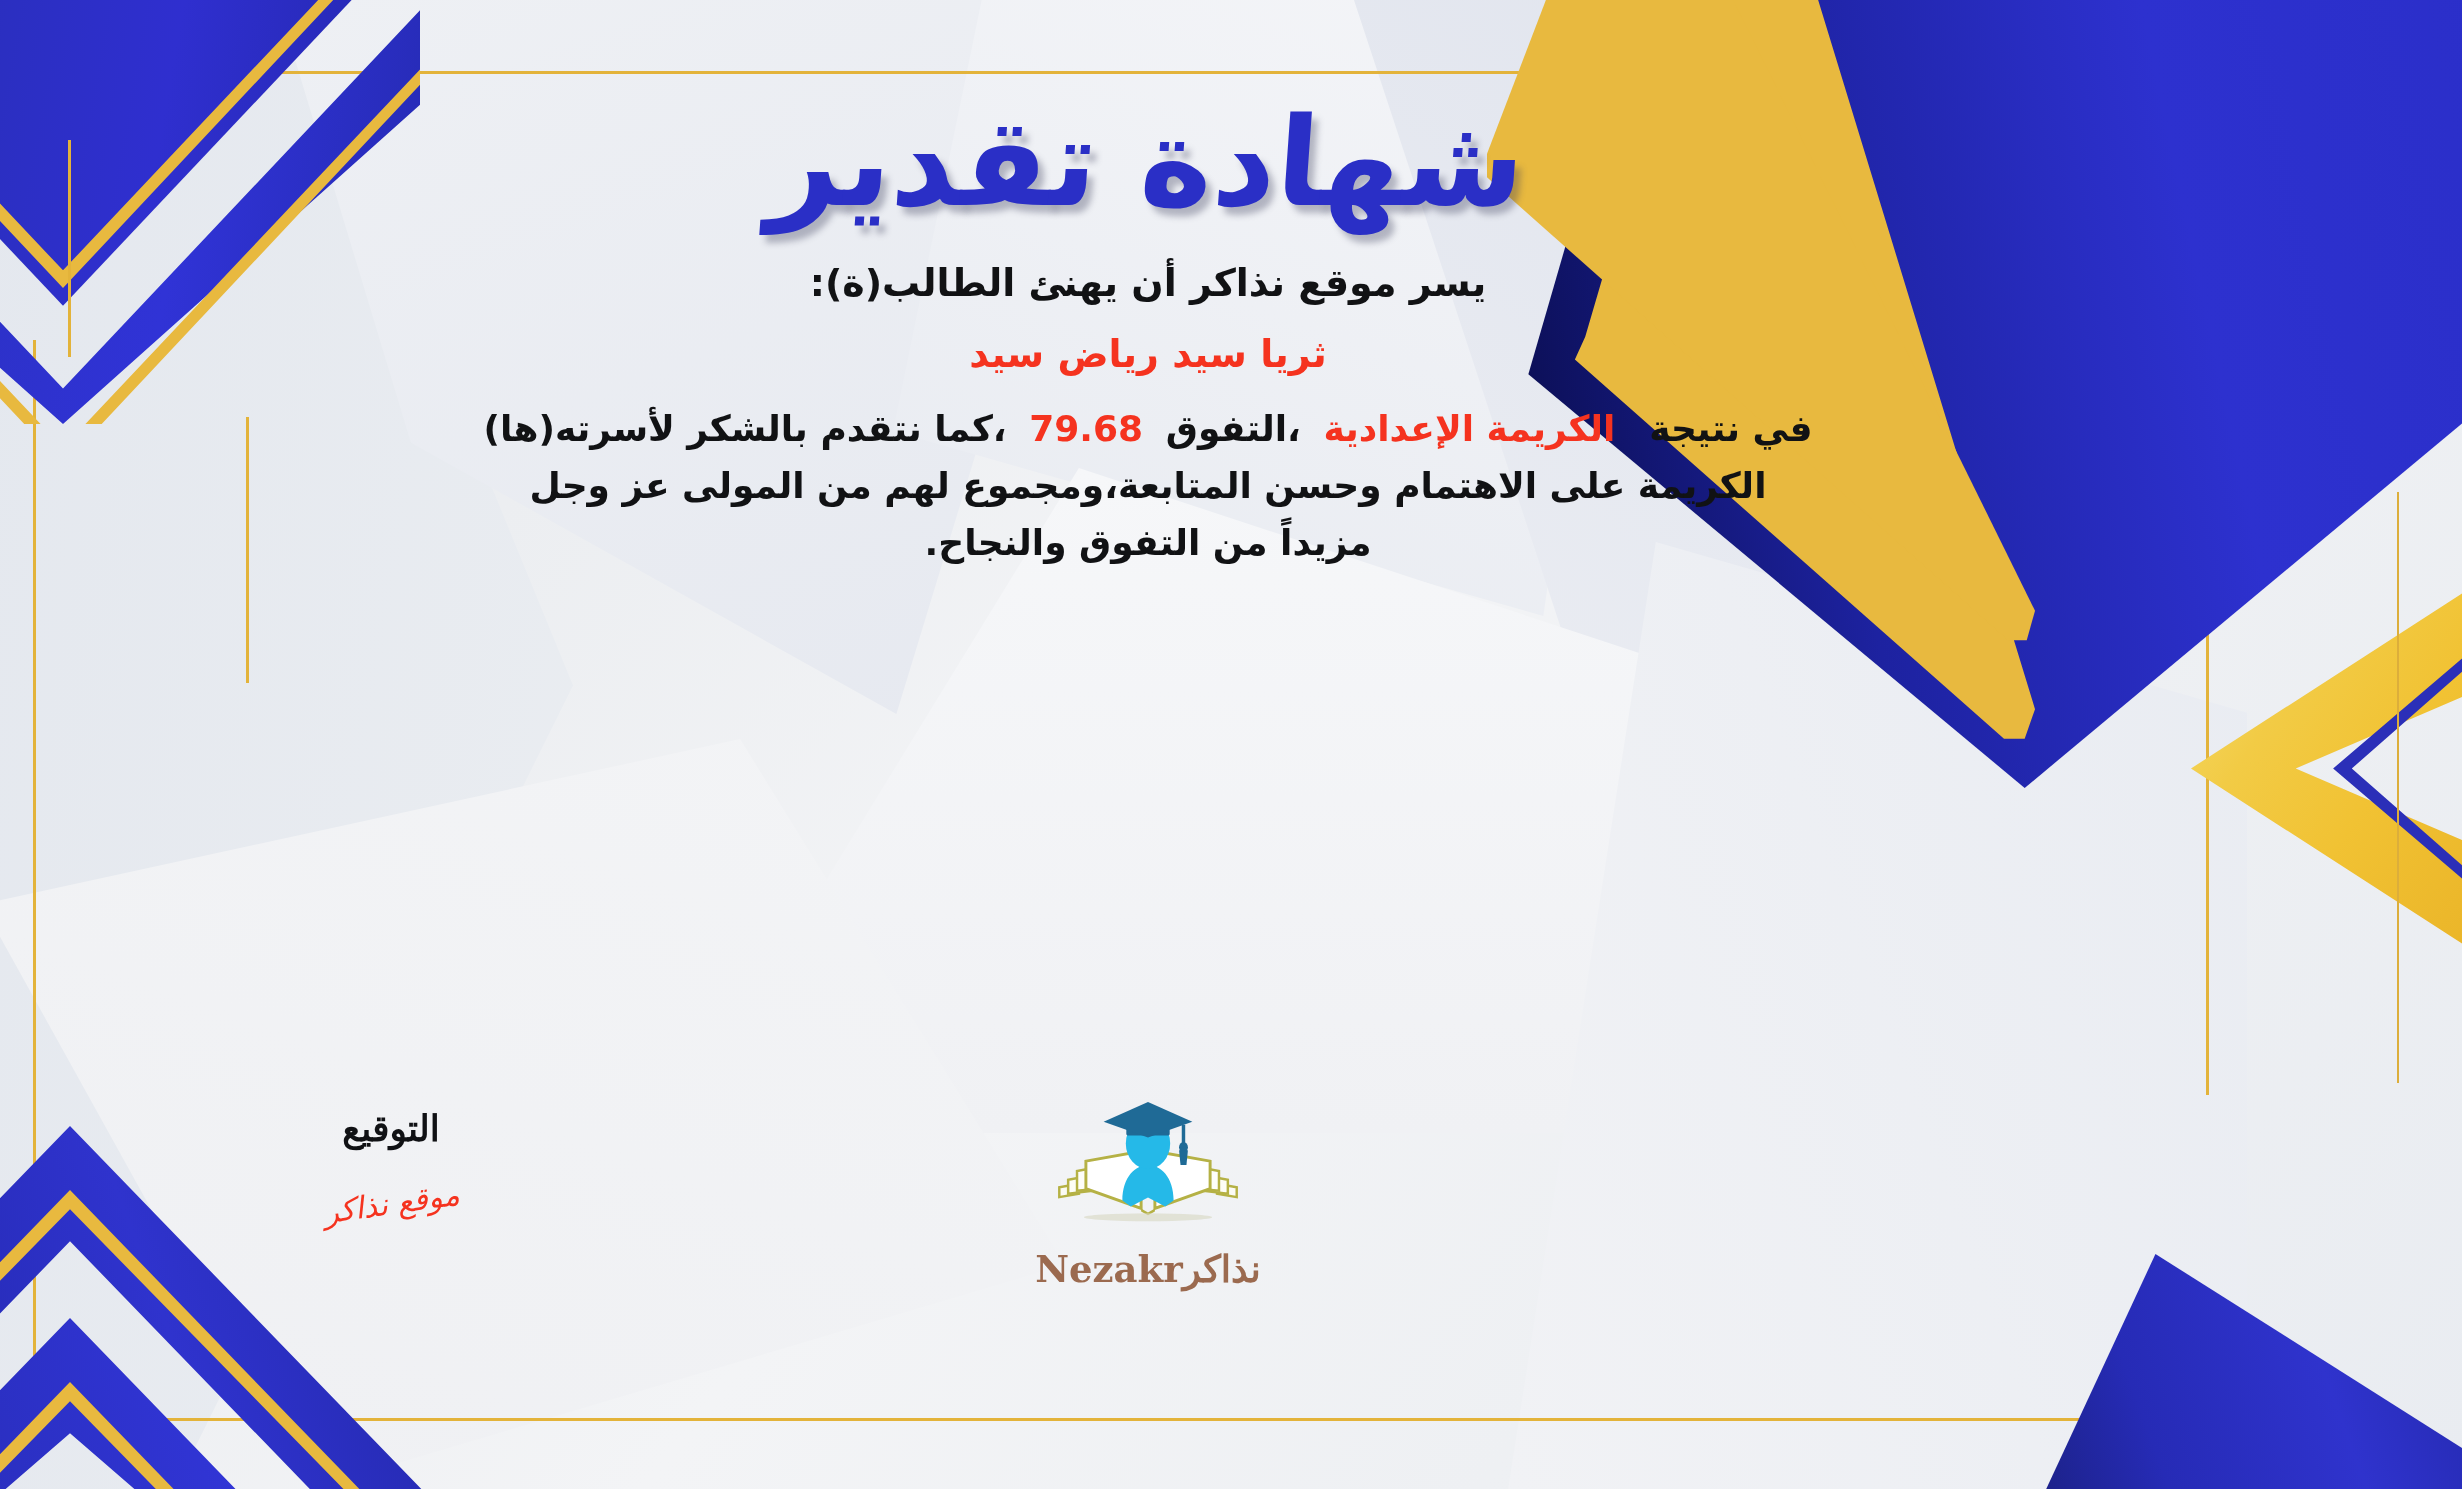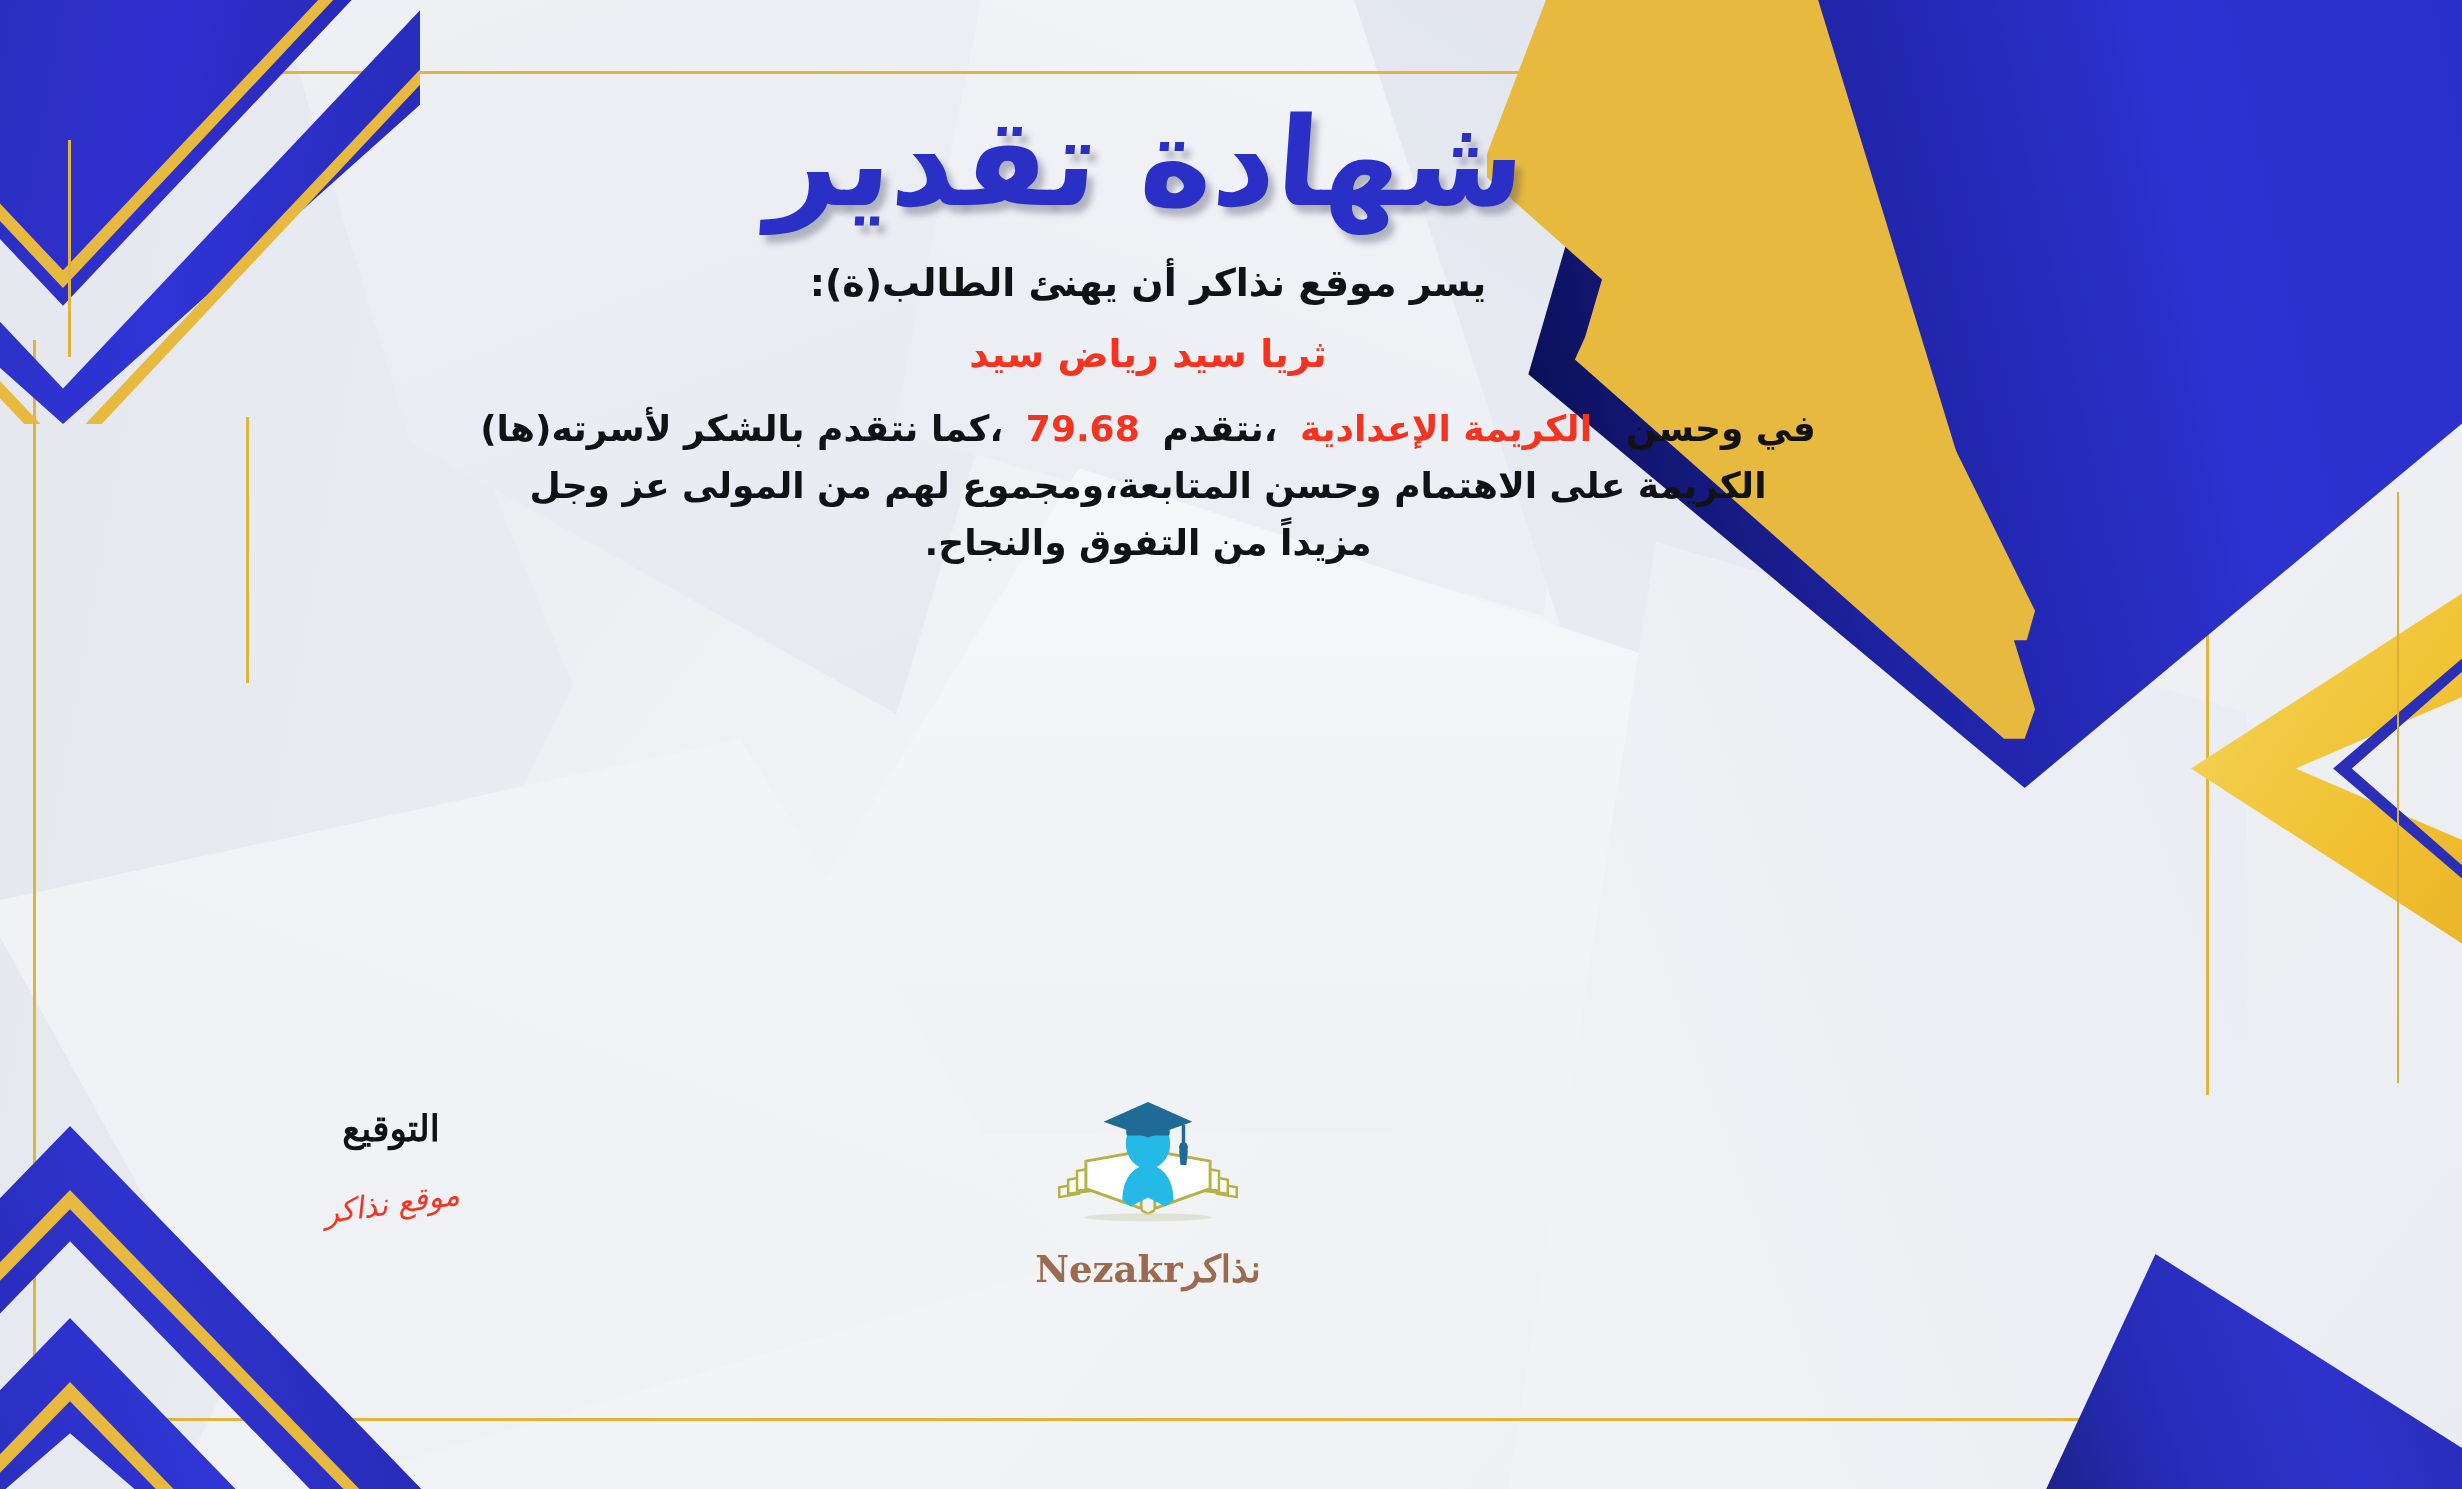--- a/index.html
+++ b/index.html
@@ -294,21 +294,21 @@
     <h1 class="title">شهادة تقدير</h1>
 
     <div class="body-block">
 
       <p class="line intro">يسر موقع نذاكر أن يهنئ الطالب(ة):</p>
 
       <p class="student">ثريا سيد رياض سيد</p>
 
 
       <p class="line para">
-        <span>في وحسن</span><span class="gap-md"></span><span class="hl">الكريمة الإعدادية</span><span class="gap-sm"></span><span>،نتقدم</span><span class="gap-sm"></span><span class="hl">79.68</span><span class="gap-sm"></span><span>،كما نتقدم بالشكر لأسرته(ها)</span>
+        <span>في نتيجة</span><span class="gap-md"></span><span class="hl">الكريمة الإعدادية</span><span class="gap-sm"></span><span>،التفوق</span><span class="gap-sm"></span><span class="hl">79.68</span><span class="gap-sm"></span><span>،كما نتقدم بالشكر لأسرته(ها)</span>
       </p>
 
       <p class="line para">الكريمة على الاهتمام وحسن المتابعة،ومجموع لهم من المولى عز وجل</p>
 
       <p class="line para">مزيداً من التفوق والنجاح.</p>
     </div>
   </div>
 
   <div class="footer">
 

